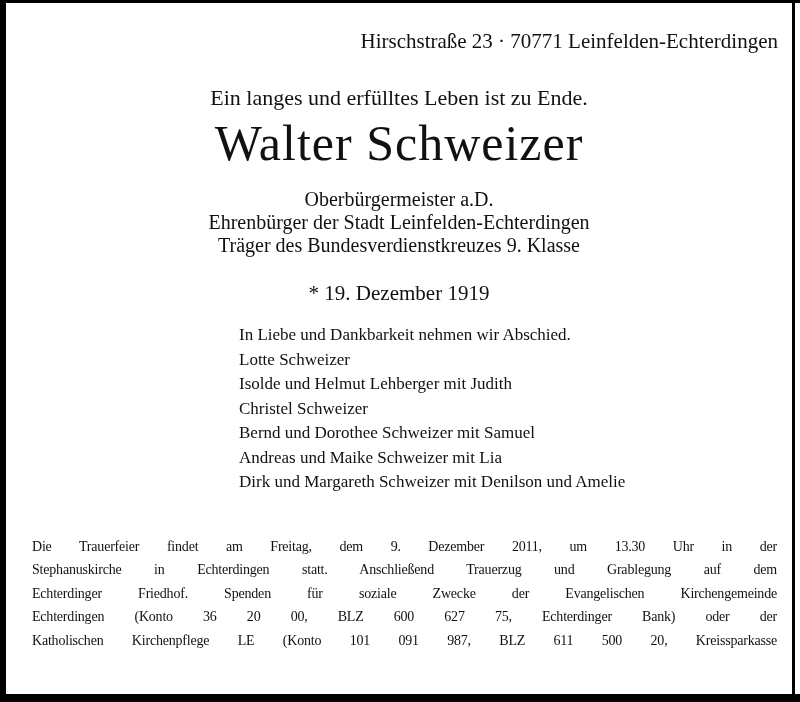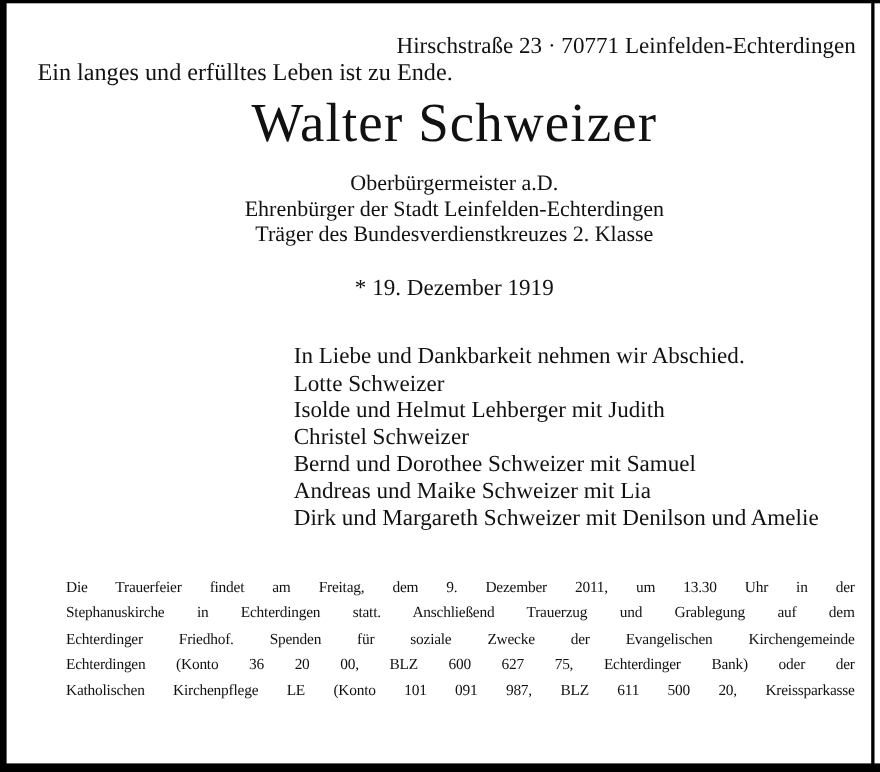--- a/index.html
+++ b/index.html
@@ -10,30 +10,32 @@
     background: #ffffff;
     font-family: "Liberation Serif", serif;
     color: #111111;
     overflow: hidden;
   }
   .frame-top    { position: absolute; top: 0; left: 0; width: 100%; height: 3px; background: #000; }
   .frame-left   { position: absolute; top: 0; left: 0; width: 6px; height: 100%; background: #000; }
   .frame-right  { position: absolute; top: 0; right: 5px; width: 3px; height: 100%; background: #000; }
   .frame-bottom { position: absolute; bottom: 0; left: 0; width: 100%; height: 8px; background: #000; }
 
-  .content { position: absolute; left: 6px; top: 3px; right: 8px; bottom: 8px; padding-left: 28px; }
+  .content { position: absolute; left: 6px; top: 3px; right: 8px; bottom: 8px; }
 
   .address {
     margin-top: 26px;
     padding-right: 14px;
     text-align: right;
     font-size: 21px;
     line-height: 24px;
   }
   .intro {
+    margin-top: 32px;
+    text-align: center;
     font-size: 22px;
     line-height: 25px;
   }
   .name {
     margin-top: 4px;
     text-align: center;
     font-size: 50px;
     line-height: 58px;
     letter-spacing: 1px;
   }
@@ -45,23 +47,23 @@
   }
   .dates {
     margin-top: 24px;
     display: flex;
     justify-content: center;
     gap: 35px;
     font-size: 21px;
     line-height: 24px;
   }
   .mourners {
-    margin-top: 38px;
+    margin-top: 18px;
     margin-left: 233px;
-    font-size: 21px;
+    font-size: 17px;
     line-height: 24.5px;
   }
   .funeral {
     margin: 40px 15px 0 26px;
     font-size: 14px;
     line-height: 23.5px;
     letter-spacing: -0.2px;
   }
   .funeral .jline { text-align: justify; text-align-last: justify; }
   .funeral .lline { text-align: left; }
@@ -79,21 +81,21 @@
 
     <div class="address">Hirschstraße 23 · 70771 Leinfelden-Echterdingen</div>
 
     <div class="intro">Ein langes und erfülltes Leben ist zu Ende.</div>
 
     <div class="name">Walter Schweizer</div>
 
     <div class="titles">
       <div>Oberbürgermeister a.D.</div>
       <div>Ehrenbürger der Stadt Leinfelden-Echterdingen</div>
-      <div>Träger des Bundesverdienstkreuzes 2. Klasse</div>
+      <div>Träger des Bundesverdienstkreuzes 9. Klasse</div>
     </div>
 
     <div class="dates">
       <span>* 19. Dezember 1919</span>
     </div>
 
     <div class="mourners">
       <div>In Liebe und Dankbarkeit nehmen wir Abschied.</div>
       <div>Lotte Schweizer</div>
       <div>Isolde und Helmut Lehberger mit Judith</div>

